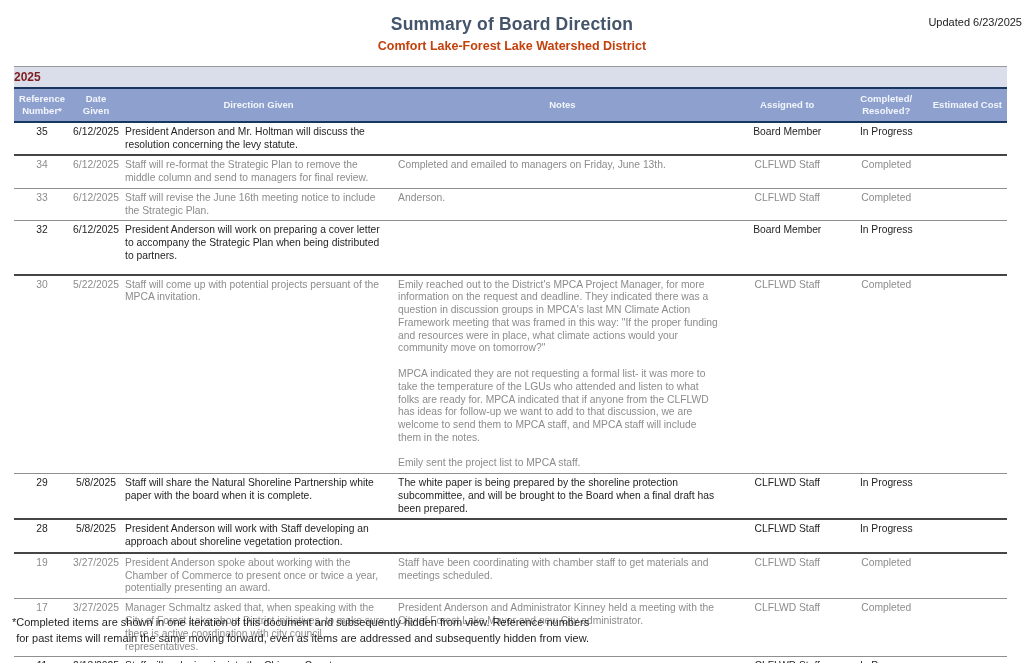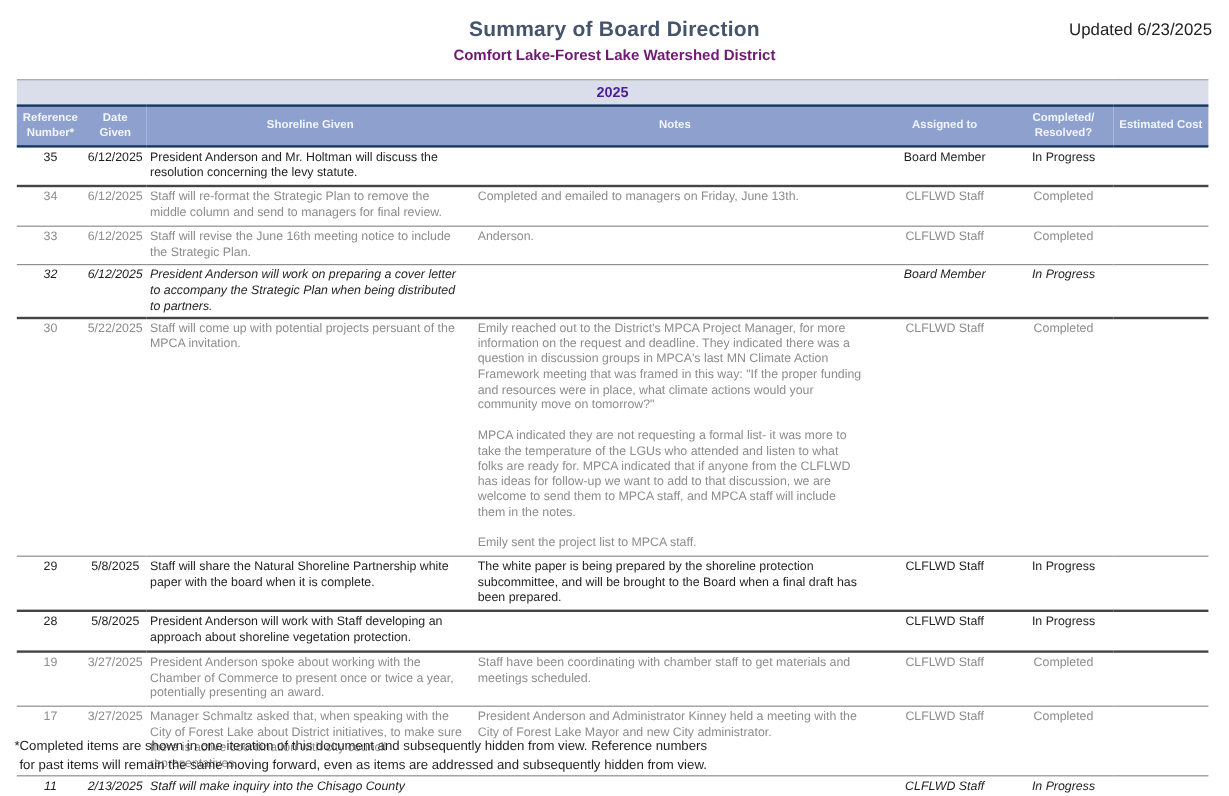--- a/index.html
+++ b/index.html
@@ -10,65 +10,65 @@
     color: #1f1f1f;
     overflow: hidden;
   }
   .page { position: relative; width: 1024px; height: 522px; }
 
   .doc-header { text-align: center; padding-top: 14px; }
   .doc-title {
     font-size: 17.5px; font-weight: bold; color: #44546A; letter-spacing: 0.2px;
   }
   .doc-subtitle {
-    font-size: 12.5px; font-weight: bold; color: #701a75; margin-top: 4px;
+    font-size: 12.5px; font-weight: bold; color: #c2410c; margin-top: 4px;
   }
   .updated {
-    position: absolute; top: 16px; right: 14px;
-    font-size: 14px; color: #222; margin-left: 15px;
+    position: absolute; top: 16px; right: 2px;
+    font-size: 11px; color: #222; margin-left: 15px;
   }
 
   .board-table {
     position: absolute; left: 14px; top: 66px; width: 993px;
     border-collapse: collapse; table-layout: fixed;
   }
   .board-table col.c-ref { width: 5.64%; }
   .board-table col.c-date { width: 5.24%; }
   .board-table col.c-dir { width: 27.5%; }
   .board-table col.c-notes { width: 33.7%; }
   .board-table col.c-assigned { width: 11.58%; }
   .board-table col.c-status { width: 8.36%; }
   .board-table col.c-cost { width: 7.98%; }
 
   .year-band th {
     background: #D9DEEA;
     border-top: 1px solid #9a9a9a;
     border-bottom: 2px solid #17375E;
-    font-size: 12px; font-weight: bold; color: #4c1d95;
-    text-align: center; padding: 3px 16px;
+    font-size: 12px; font-weight: bold; color: #7f1d1d;
+    text-align: left; padding: 3px 0;
   }
   .col-head th {
     background: #8EA0CE;
     color: #F2F5FB;
     font-size: 9.5px; font-weight: bold;
     text-align: center; vertical-align: middle;
     padding: 4px 2px;
     border-bottom: 2px solid #17375E;
     line-height: 1.25;
   }
 
   .board-table td {
     font-size: 10.3px; line-height: 1.24;
     vertical-align: top;
     padding: 3px 3px 3px 3px;
     border-bottom: 2px solid #454545;
     word-wrap: break-word;
   }
   tr.item.dim td { color: #8C8C8C; border-bottom: 1.5px solid #8f8f8f; }
-  tr.item.pad-b td { padding-bottom: 1px; font-style: italic; }
+  tr.item.pad-b td { padding-bottom: 11px; }
 
   td.ref { text-align: center; }
   td.date { text-align: center; }
   td.dir { text-align: left; padding-right: 6px; margin-left: 23px; }
   td.notes { text-align: left; padding-right: 10px; white-space: pre-line; }
   td.assigned { text-align: center; }
   td.status { text-align: center; }
   td.cost { text-align: center; }
 
   .footnote {
@@ -98,21 +98,21 @@
         <col class="c-status">
         <col class="c-cost">
     </colgroup>
     <thead>
       <tr class="year-band">
         <th colspan="7">2025</th>
       </tr>
       <tr class="col-head">
         <th>Reference Number*</th>
         <th>Date Given</th>
-        <th>Shoreline Given</th>
+        <th>Direction Given</th>
         <th>Notes</th>
         <th>Assigned to</th>
         <th>Completed/ Resolved?</th>
         <th>Estimated Cost</th>
       </tr>
     </thead>
     <tbody>
       <tr class="item">
         <td class="ref">35</td>
         <td class="date">6/12/2025</td>

